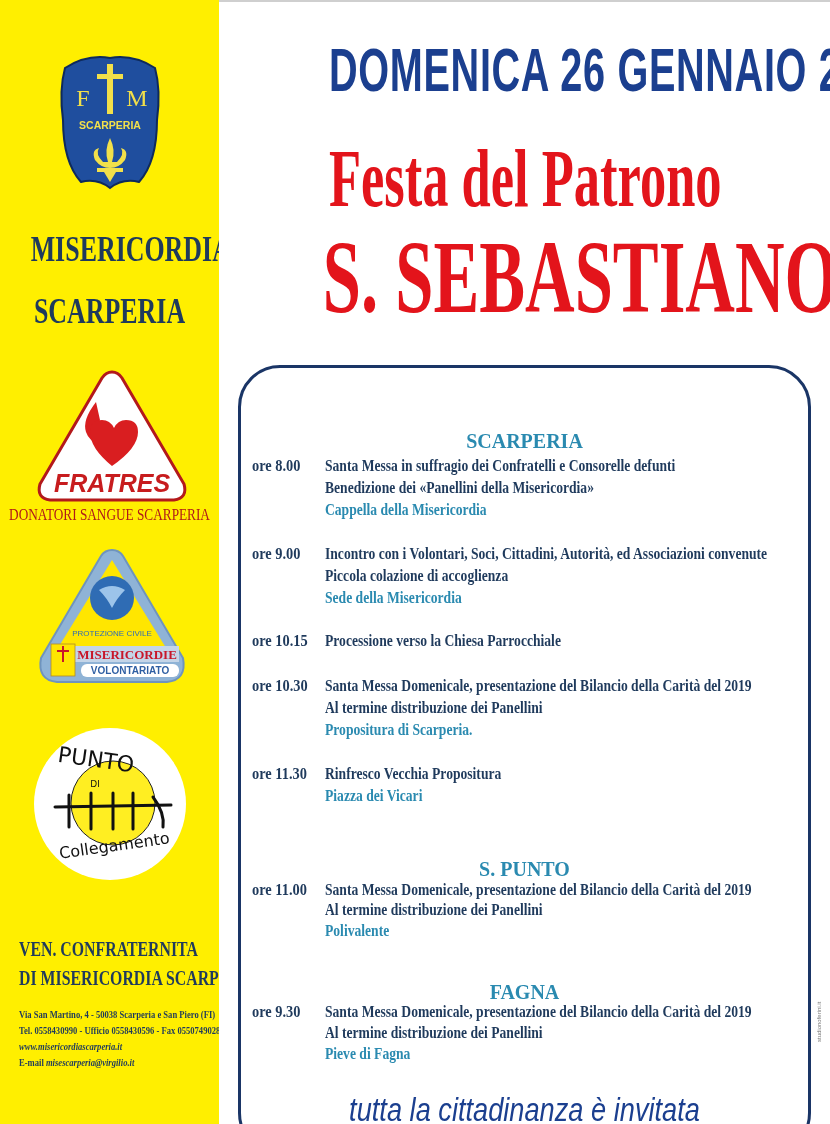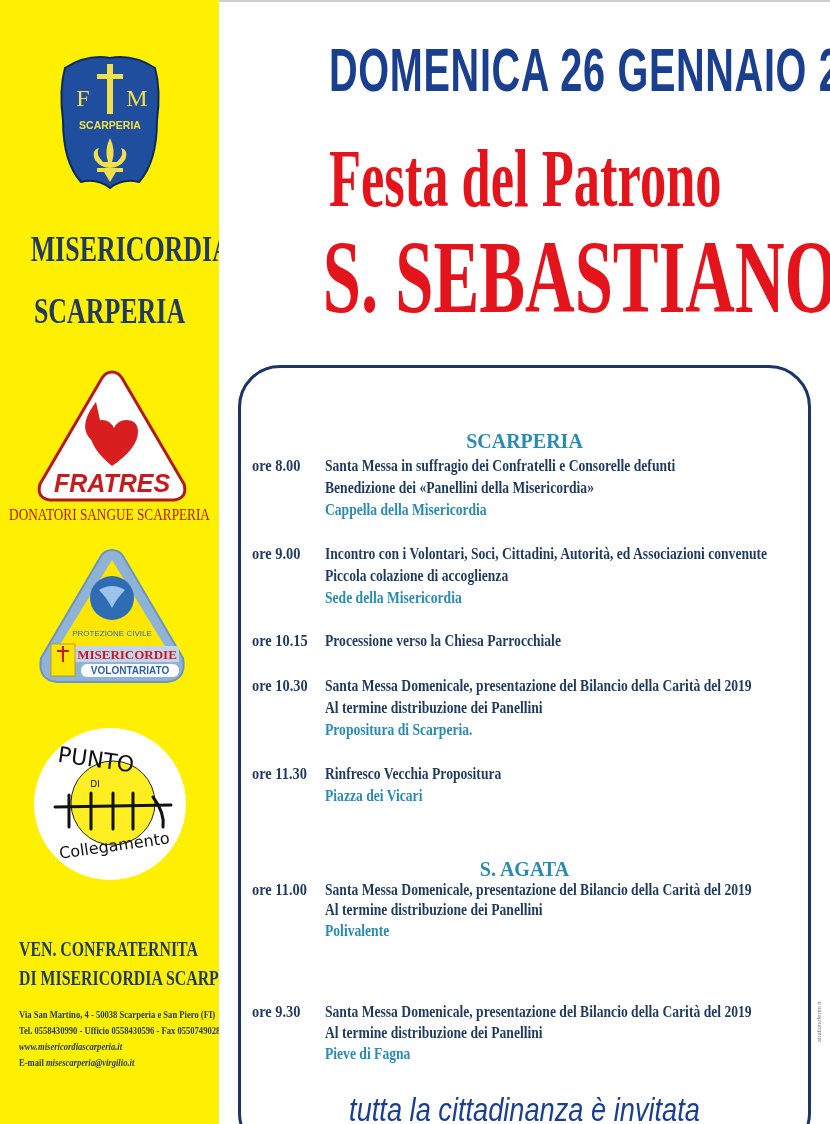--- a/index.html
+++ b/index.html
@@ -147,26 +147,27 @@
 
   <div class="ev-time" style="top:675px">ore 10.30</div>
   <div class="ev-line" style="top:675px">Santa Messa Domenicale, presentazione del Bilancio della Carità del 2019</div>
   <div class="ev-line" style="top:697px">Al termine distribuzione dei Panellini</div>
   <div class="ev-line loc" style="top:719px">Propositura di Scarperia.</div>
 
   <div class="ev-time" style="top:763px">ore 11.30</div>
   <div class="ev-line" style="top:763px">Rinfresco Vecchia Propositura</div>
   <div class="ev-line loc" style="top:785px">Piazza dei Vicari</div>
 
-  <div class="section-title" style="top:856px">S. AGATA</div>
+  <div class="section-title" style="top:856px">S. PUNTO</div>
   <div class="ev-time" style="top:879px">ore 11.00</div>
   <div class="ev-line" style="top:879px">Santa Messa Domenicale, presentazione del Bilancio della Carità del 2019</div>
   <div class="ev-line" style="top:899px">Al termine distribuzione dei Panellini</div>
   <div class="ev-line loc" style="top:920px">Polivalente</div>
 
+  <div class="section-title" style="top:979px">FAGNA</div>
   <div class="ev-time" style="top:1001px">ore 9.30</div>
   <div class="ev-line" style="top:1001px">Santa Messa Domenicale, presentazione del Bilancio della Carità del 2019</div>
   <div class="ev-line" style="top:1022px">Al termine distribuzione dei Panellini</div>
   <div class="ev-line loc" style="top:1043px">Pieve di Fagna</div>
 
   <div class="invite">tutta la cittadinanza è invitata</div>
   <div class="credit">studionoferini.it</div>
 </div>
 
 </body></html>

